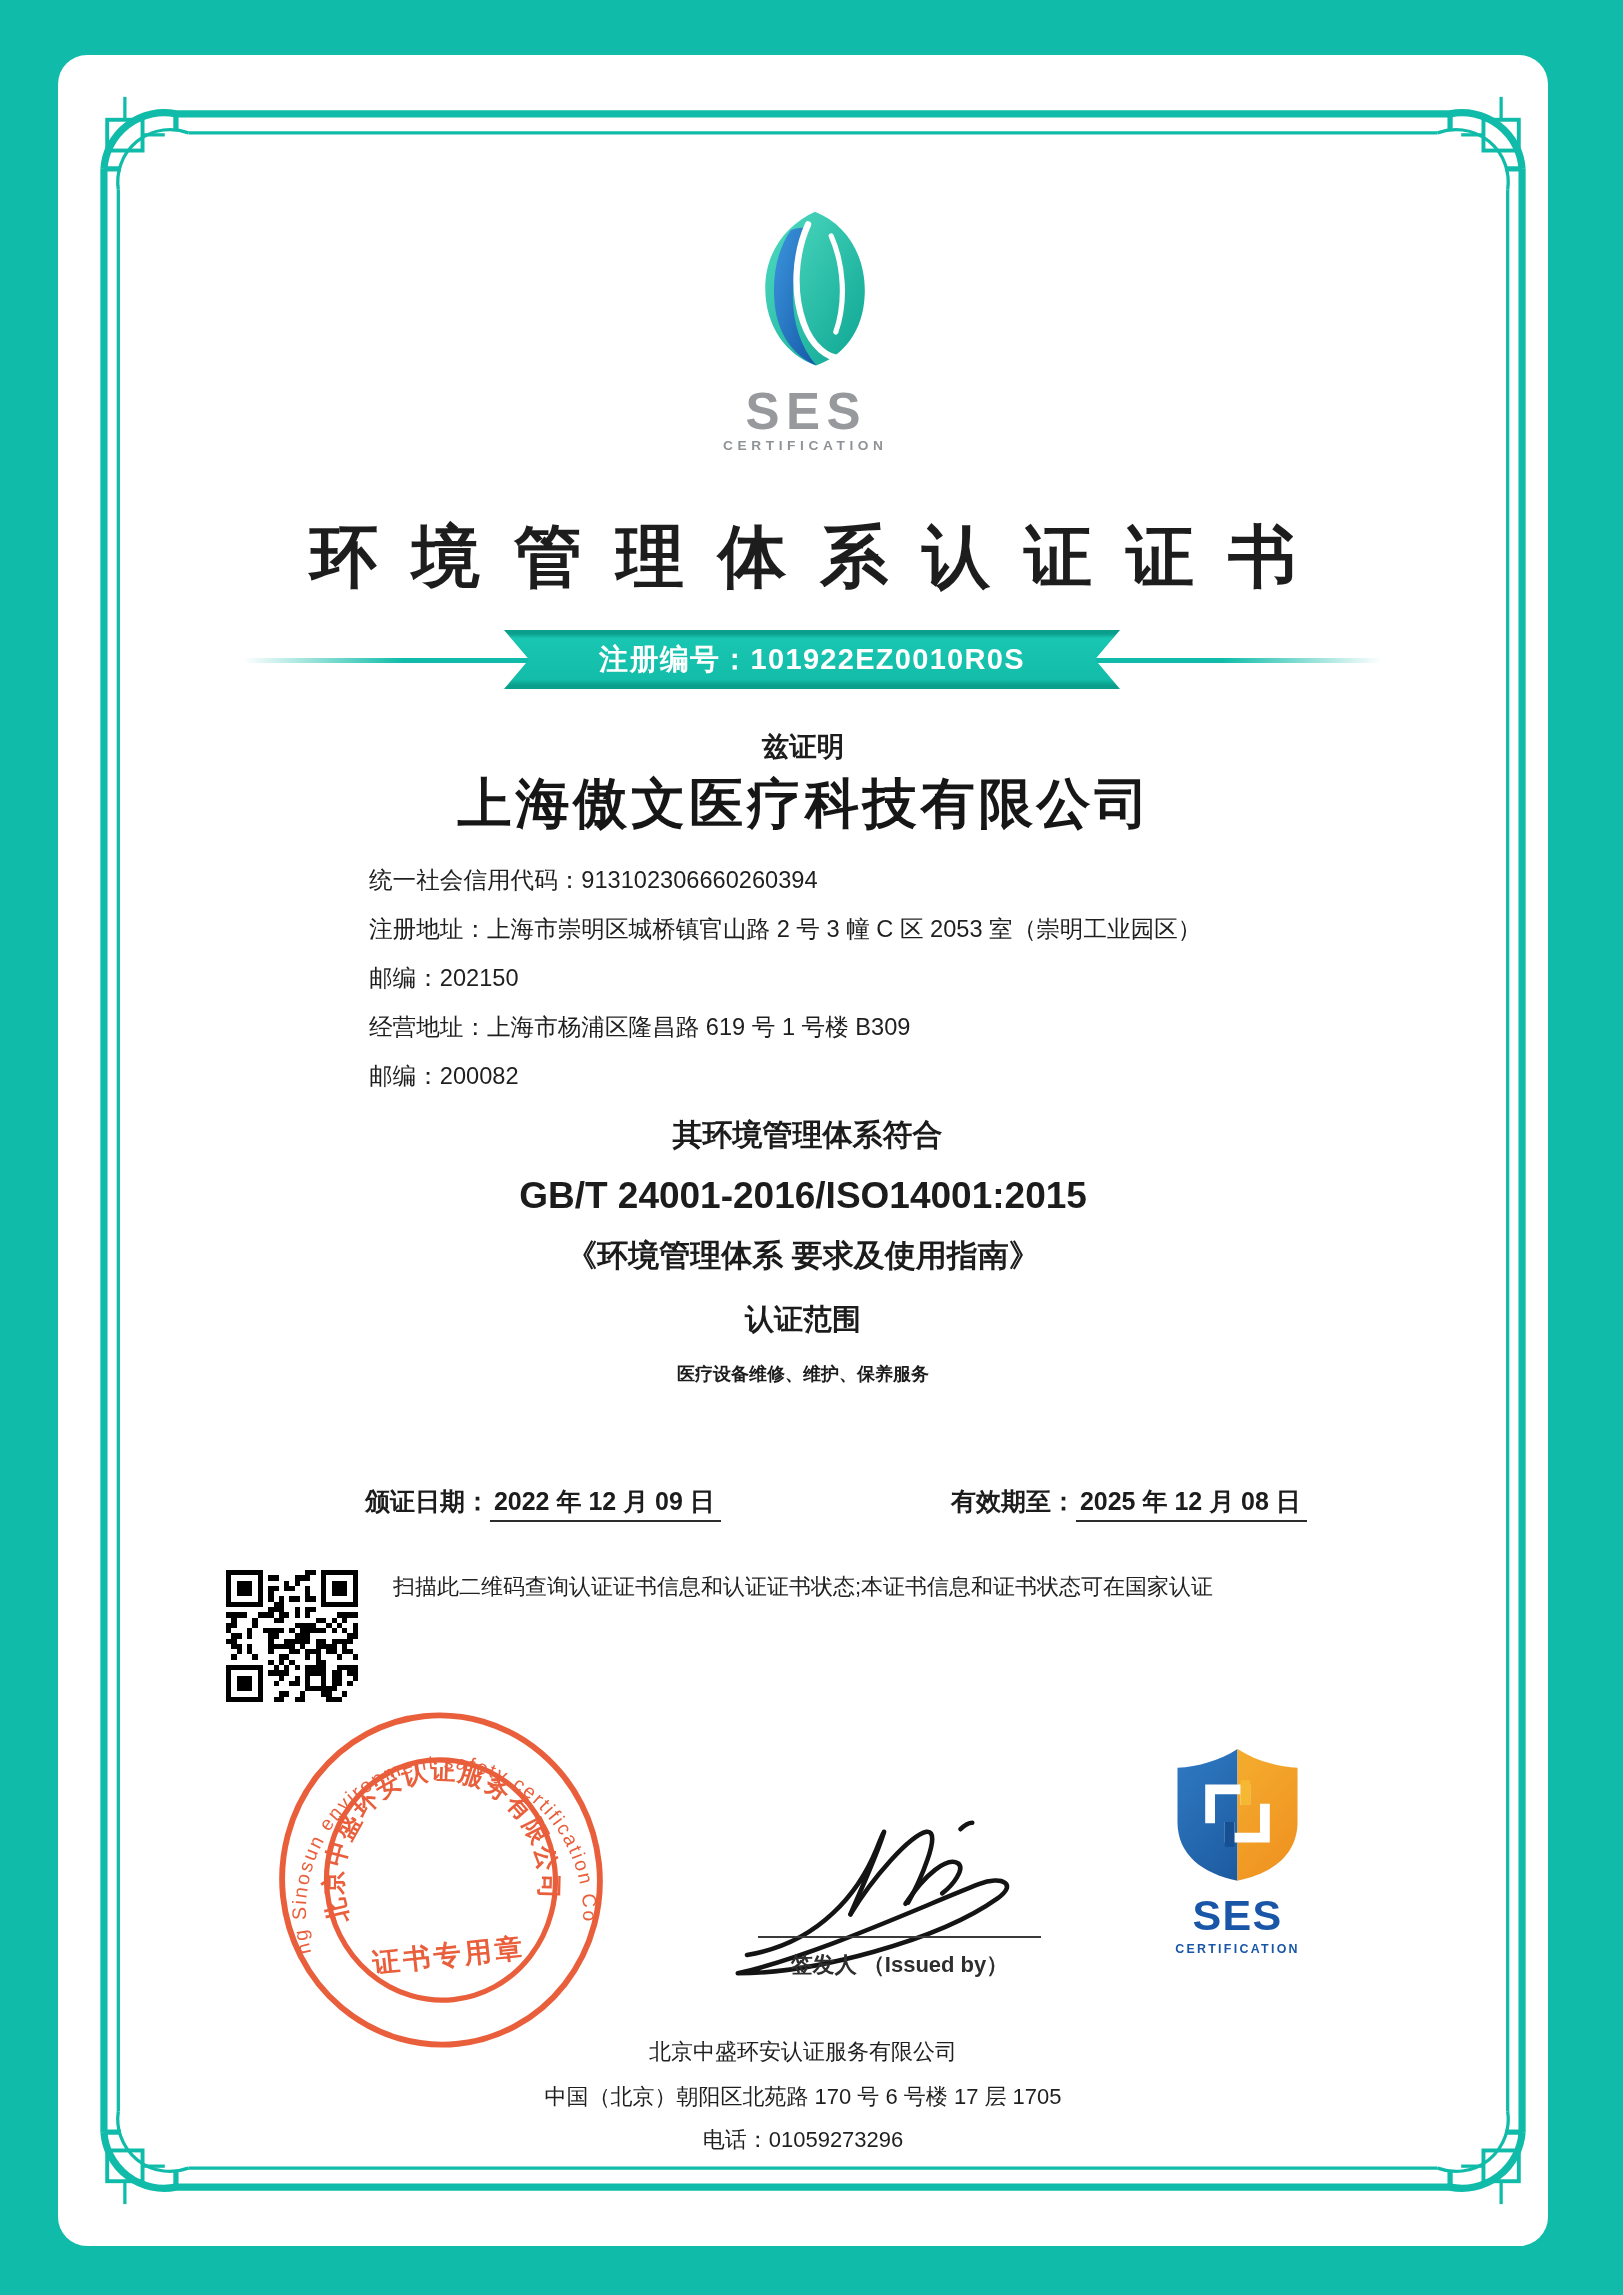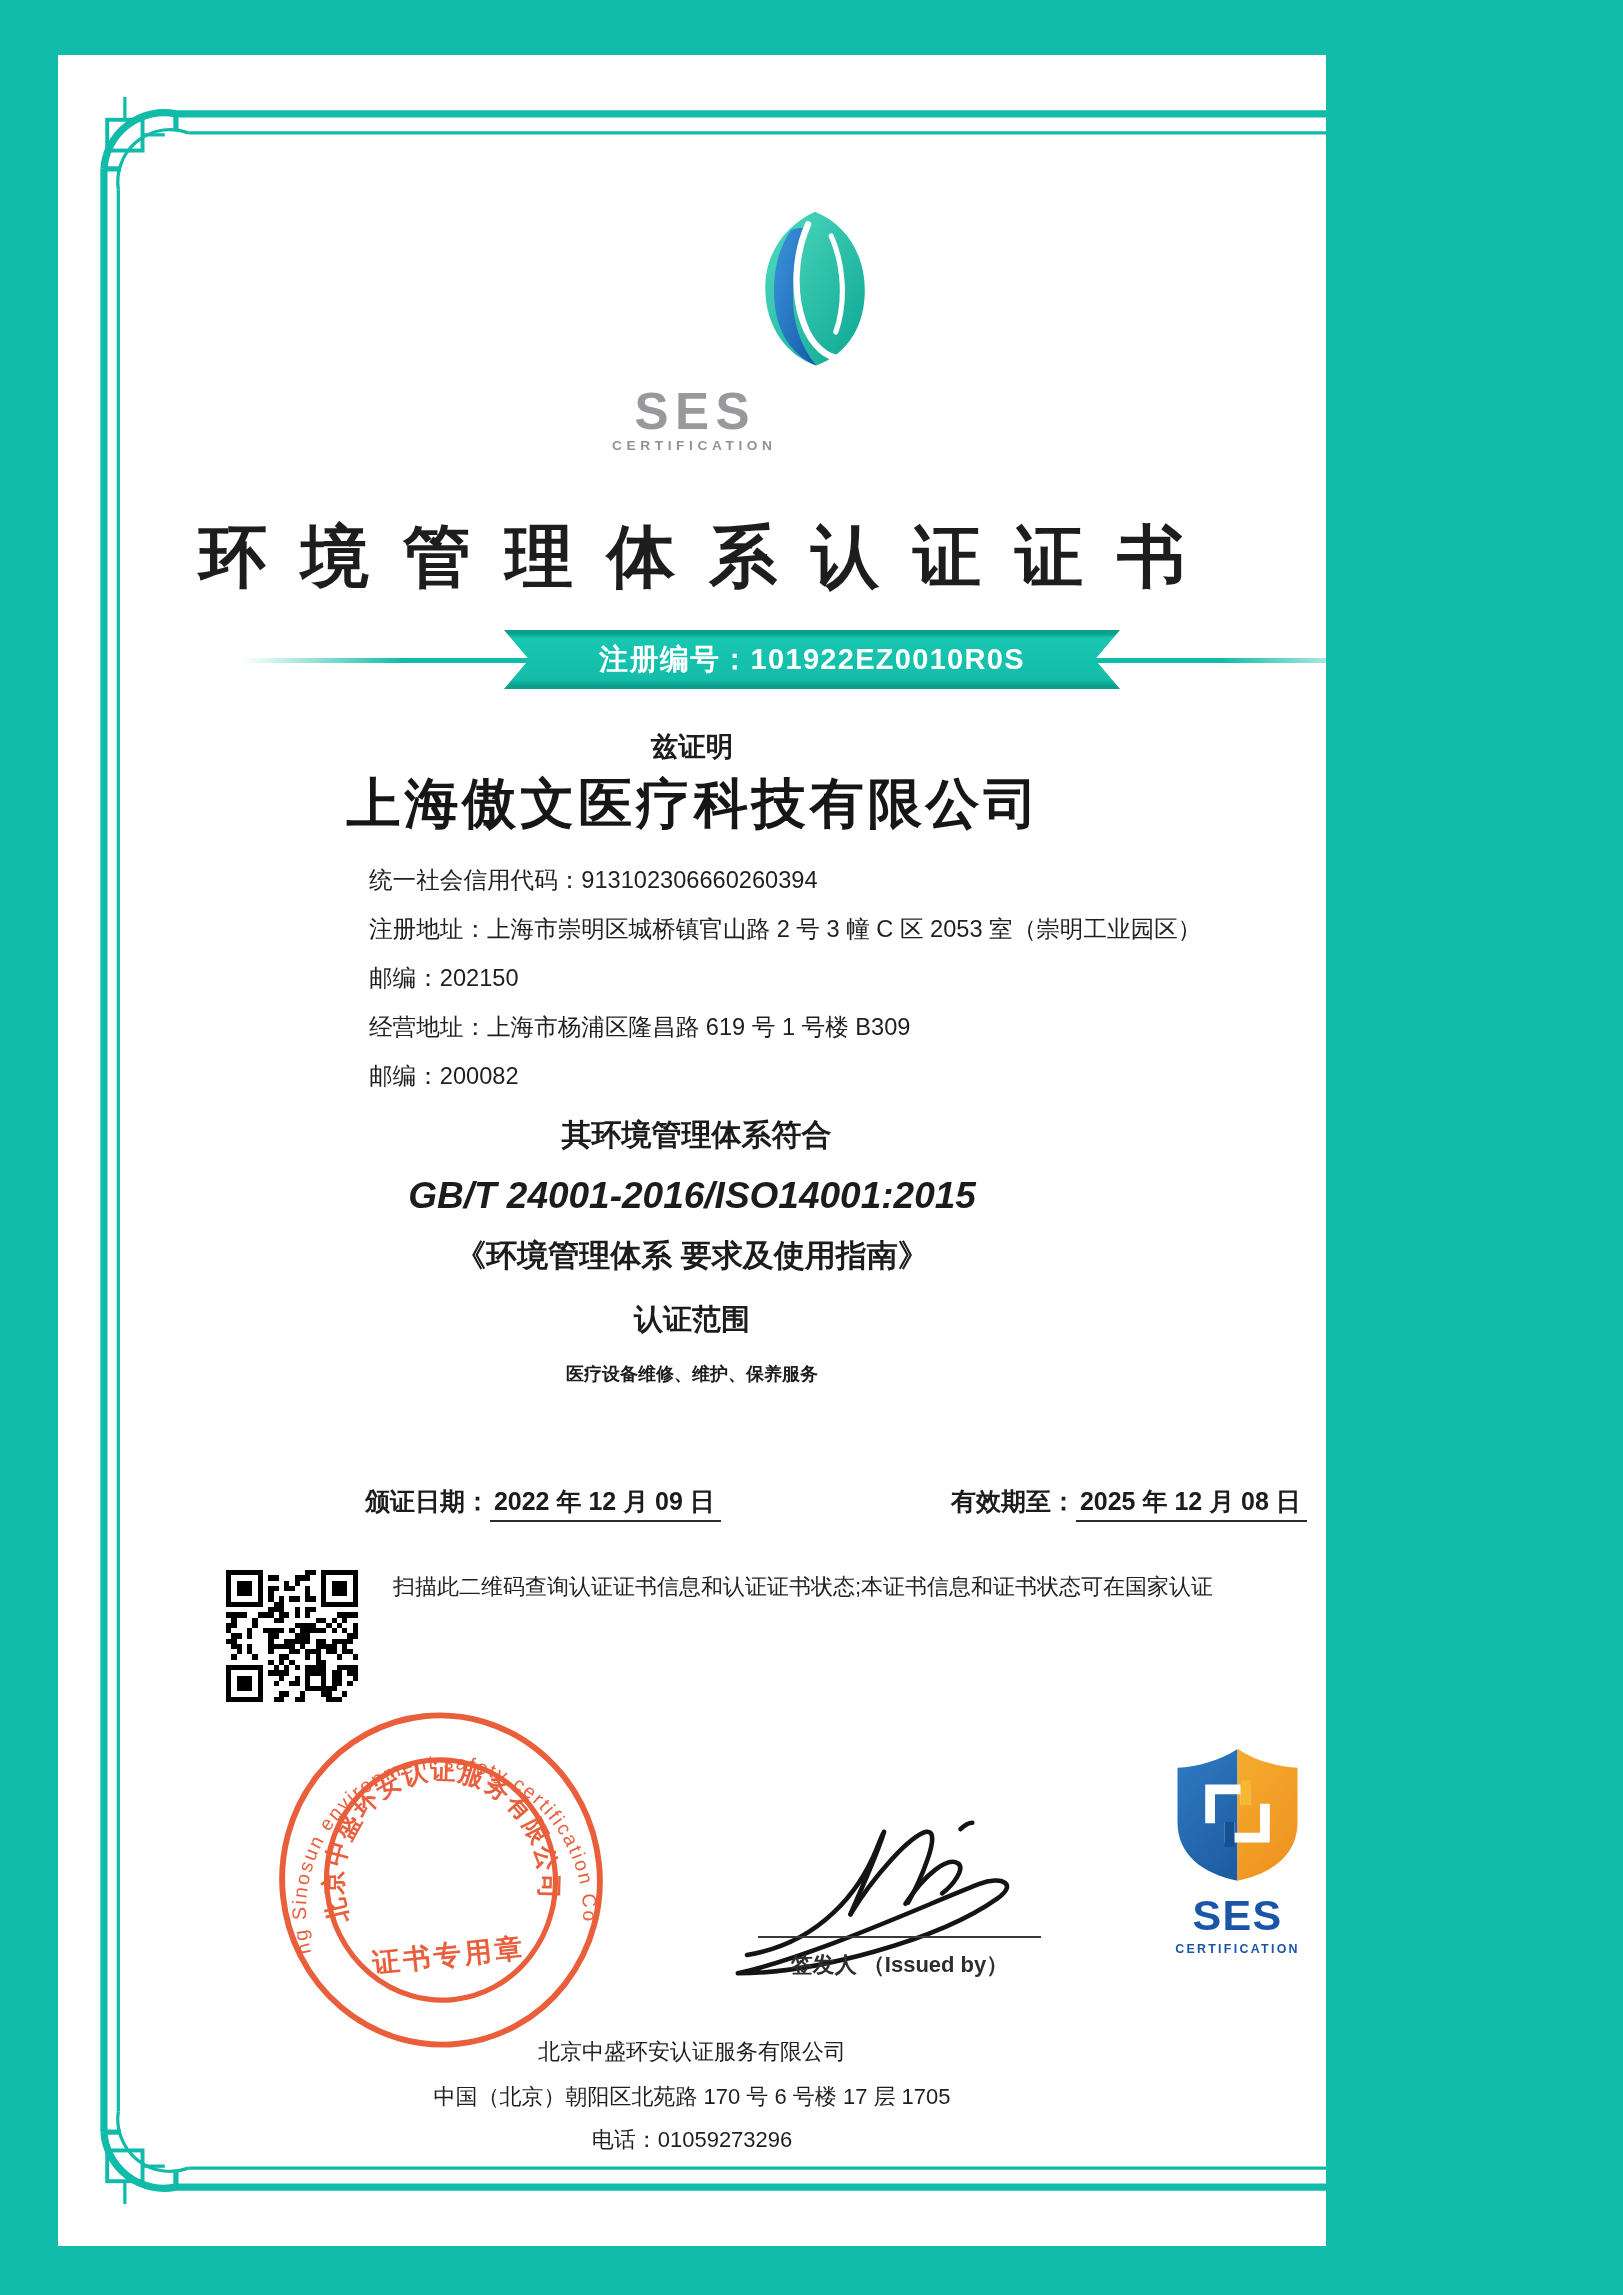--- a/index.html
+++ b/index.html
@@ -3,22 +3,23 @@
 <meta charset="utf-8">
 <style>
   html,body{margin:0;padding:0;}
   body{
     width:1623px;height:2295px;position:relative;overflow:hidden;
     background:#10bca9;
     font-family:"Liberation Sans","DejaVu Sans",sans-serif;
     -webkit-font-smoothing:antialiased;
   }
   .page{
-    position:absolute;left:58px;top:55px;width:1268px;height:2191px;
+    position:absolute;left:58px;top:55px;width:1490px;height:2191px;
     background:#ffffff;
+    border-radius:29px;
   }
   .abs{position:absolute;}
   .center{left:0;right:0;text-align:center;}
   .frame-svg{position:absolute;left:0;top:0;width:1510px;height:2191px;}
 
   
   .leaf-logo{left:681px;top:152px;width:152px;height:162px;}
   .brand-top{top:327px;font-size:51px;font-weight:bold;color:#97999c;letter-spacing:6.5px;text-indent:6.5px;}
   .brand-top-tag{top:383px;font-size:13.7px;font-weight:bold;color:#8f9396;letter-spacing:4.6px;text-indent:4.6px;}
 
@@ -35,21 +36,21 @@
     display:flex;align-items:center;justify-content:center;
   }
   .ribbon span{color:#fff;font-size:29px;font-weight:bold;letter-spacing:1.3px;}
 
   .intro{top:658px;font-size:27.5px;font-weight:bold;color:#1d1d1d;margin-top:16px;}
   .company{top:713px;font-size:54px;font-weight:bold;color:#161616;letter-spacing:3.9px;text-indent:3.9px;}
 
   .details{left:311px;top:801px;width:982px;font-size:23.6px;color:#1f1f1f;line-height:49px;}
 
   .st1{top:1060px;font-size:30px;font-weight:bold;color:#1c1c1c;margin-left:9px;}
-  .st2{top:1120px;font-size:37px;font-weight:bold;color:#1c1c1c;font-style:italic;}
+  .st2{top:1120px;font-size:37px;font-weight:bold;color:#1c1c1c;}
   .st3{top:1180px;font-size:31px;font-weight:bold;color:#1c1c1c;}
   .st4{top:1245px;font-size:29px;font-weight:bold;color:#1c1c1c;}
   .st5{top:1307px;font-size:18px;font-weight:bold;color:#1c1c1c;}
 
   .date-row span.lab{font-size:25px;font-weight:bold;color:#1c1c1c;}
   .date-row span.val{font-size:25px;font-weight:bold;color:#1c1c1c;border-bottom:2px solid #2c2c2c;padding:0 6.5px 5.2px 3.9px;}
   .date-issue{left:307px;top:1430px;}
   .date-valid{left:893px;top:1430px;}
 
   .qr{left:168px;top:1515px;width:132px;height:132px;}

